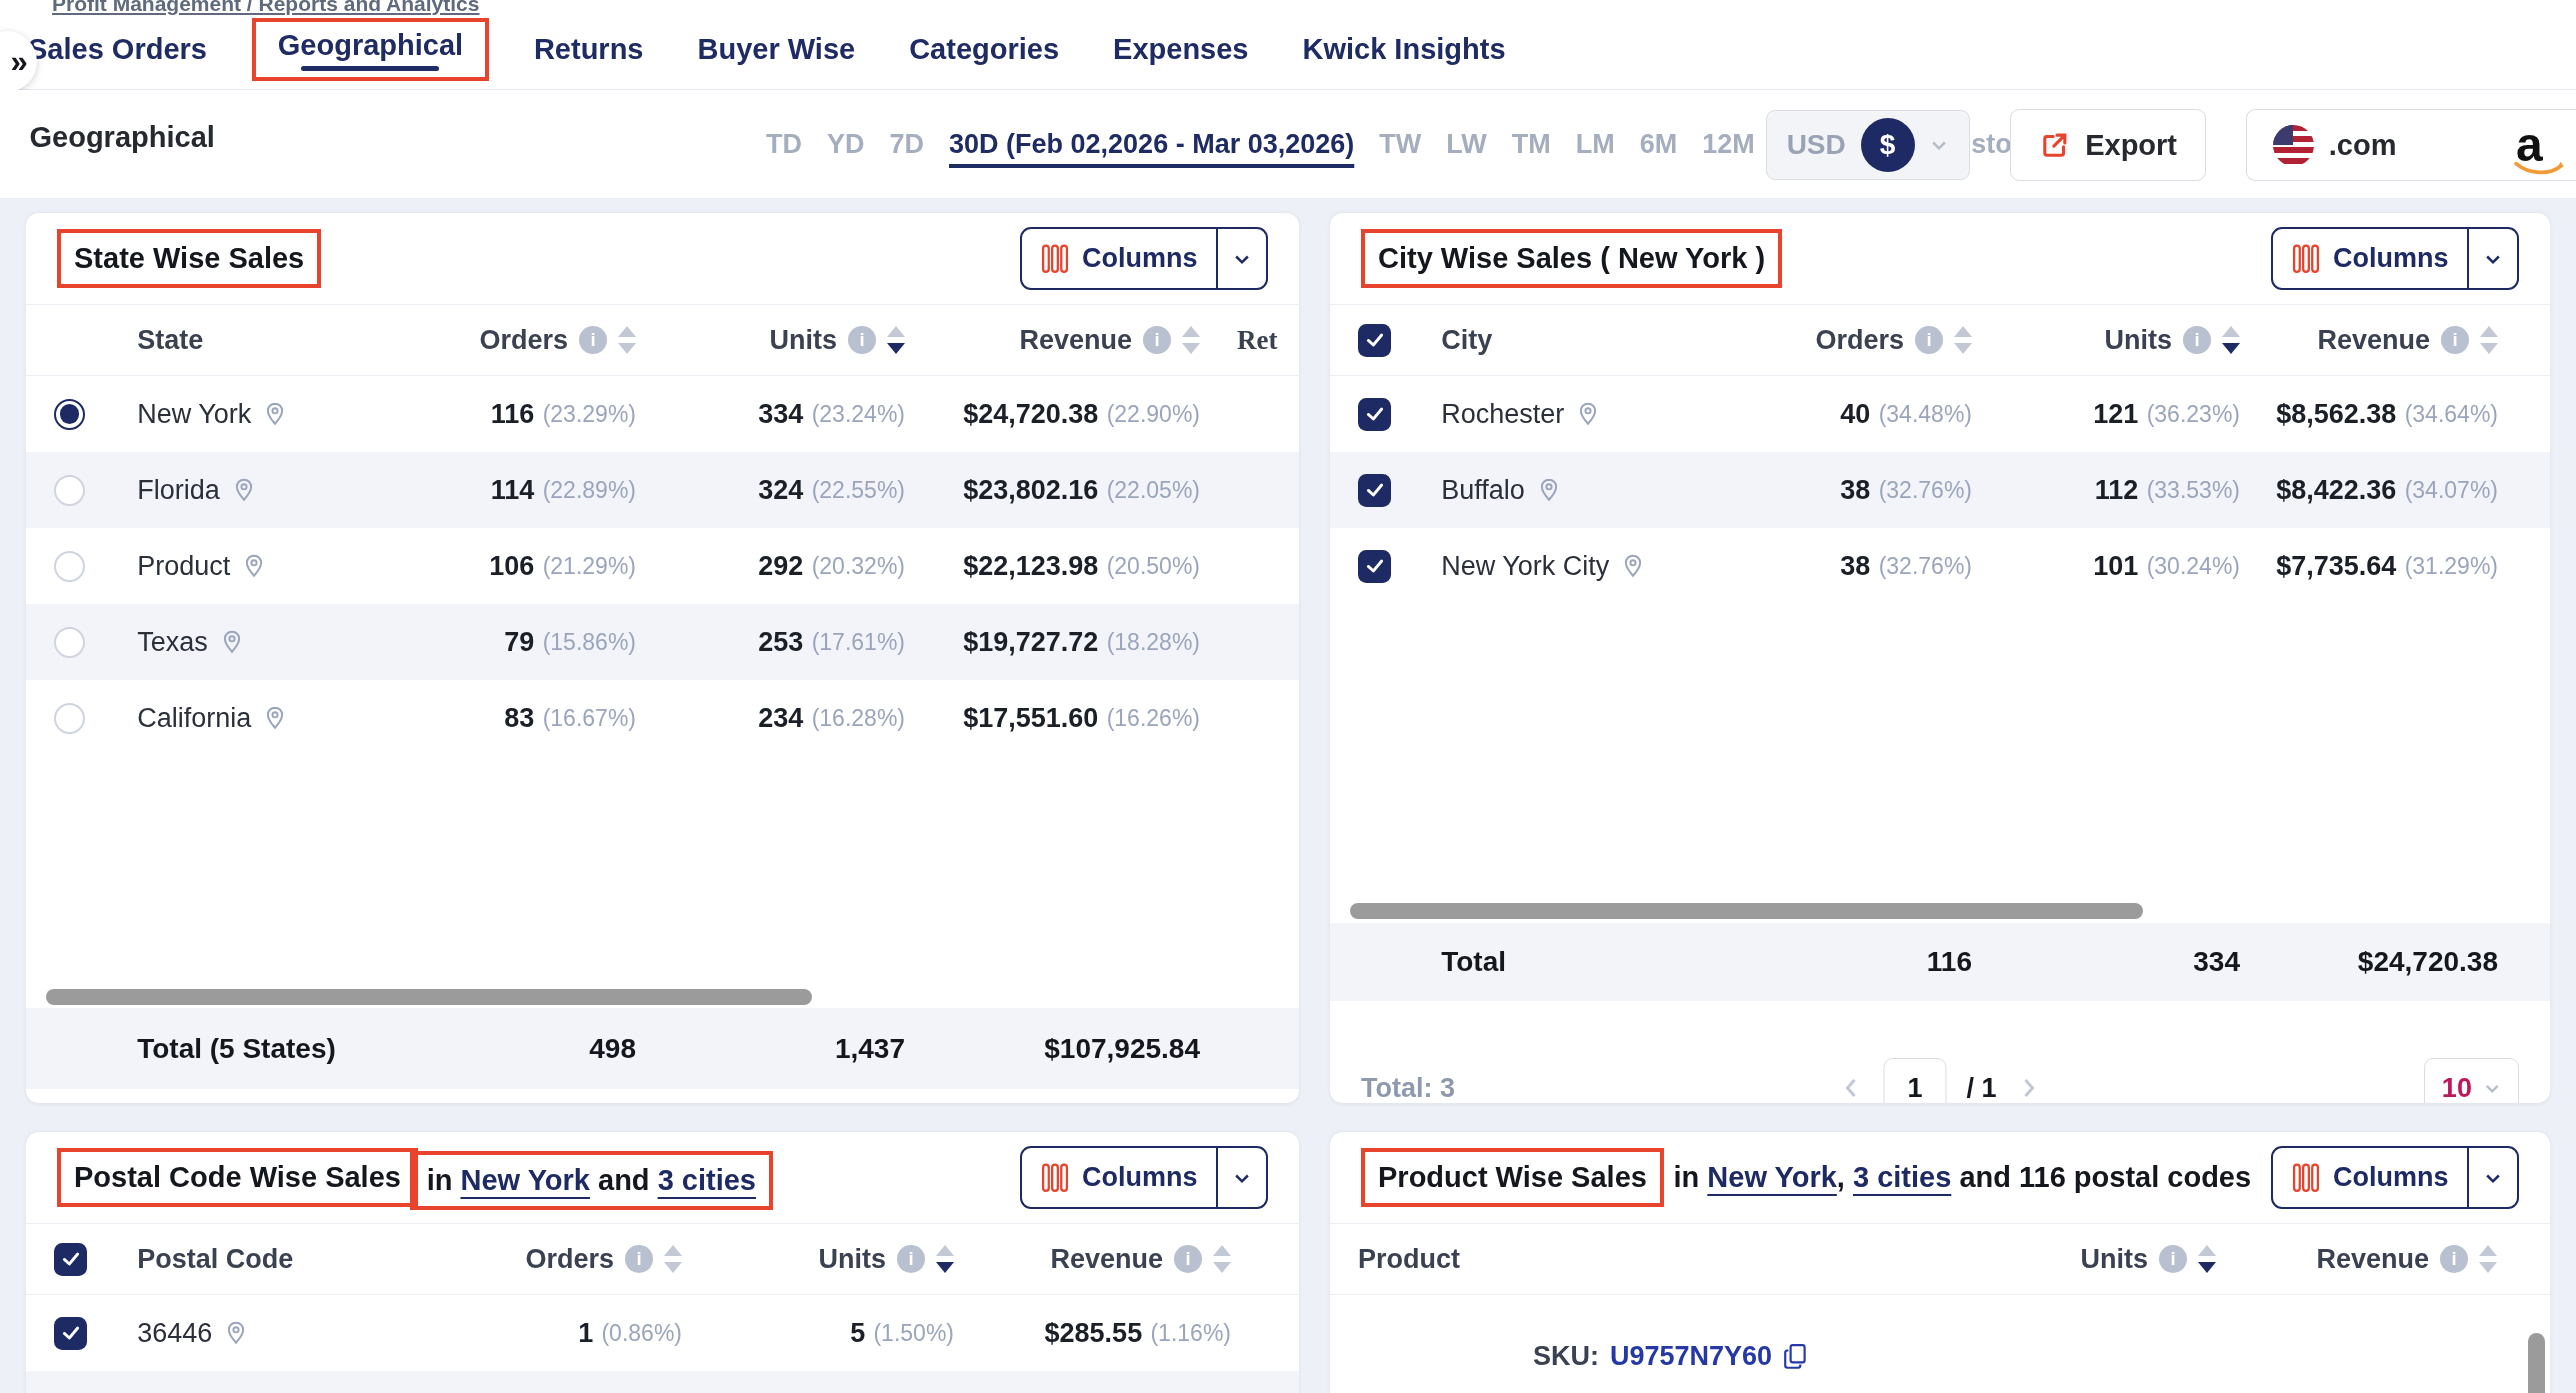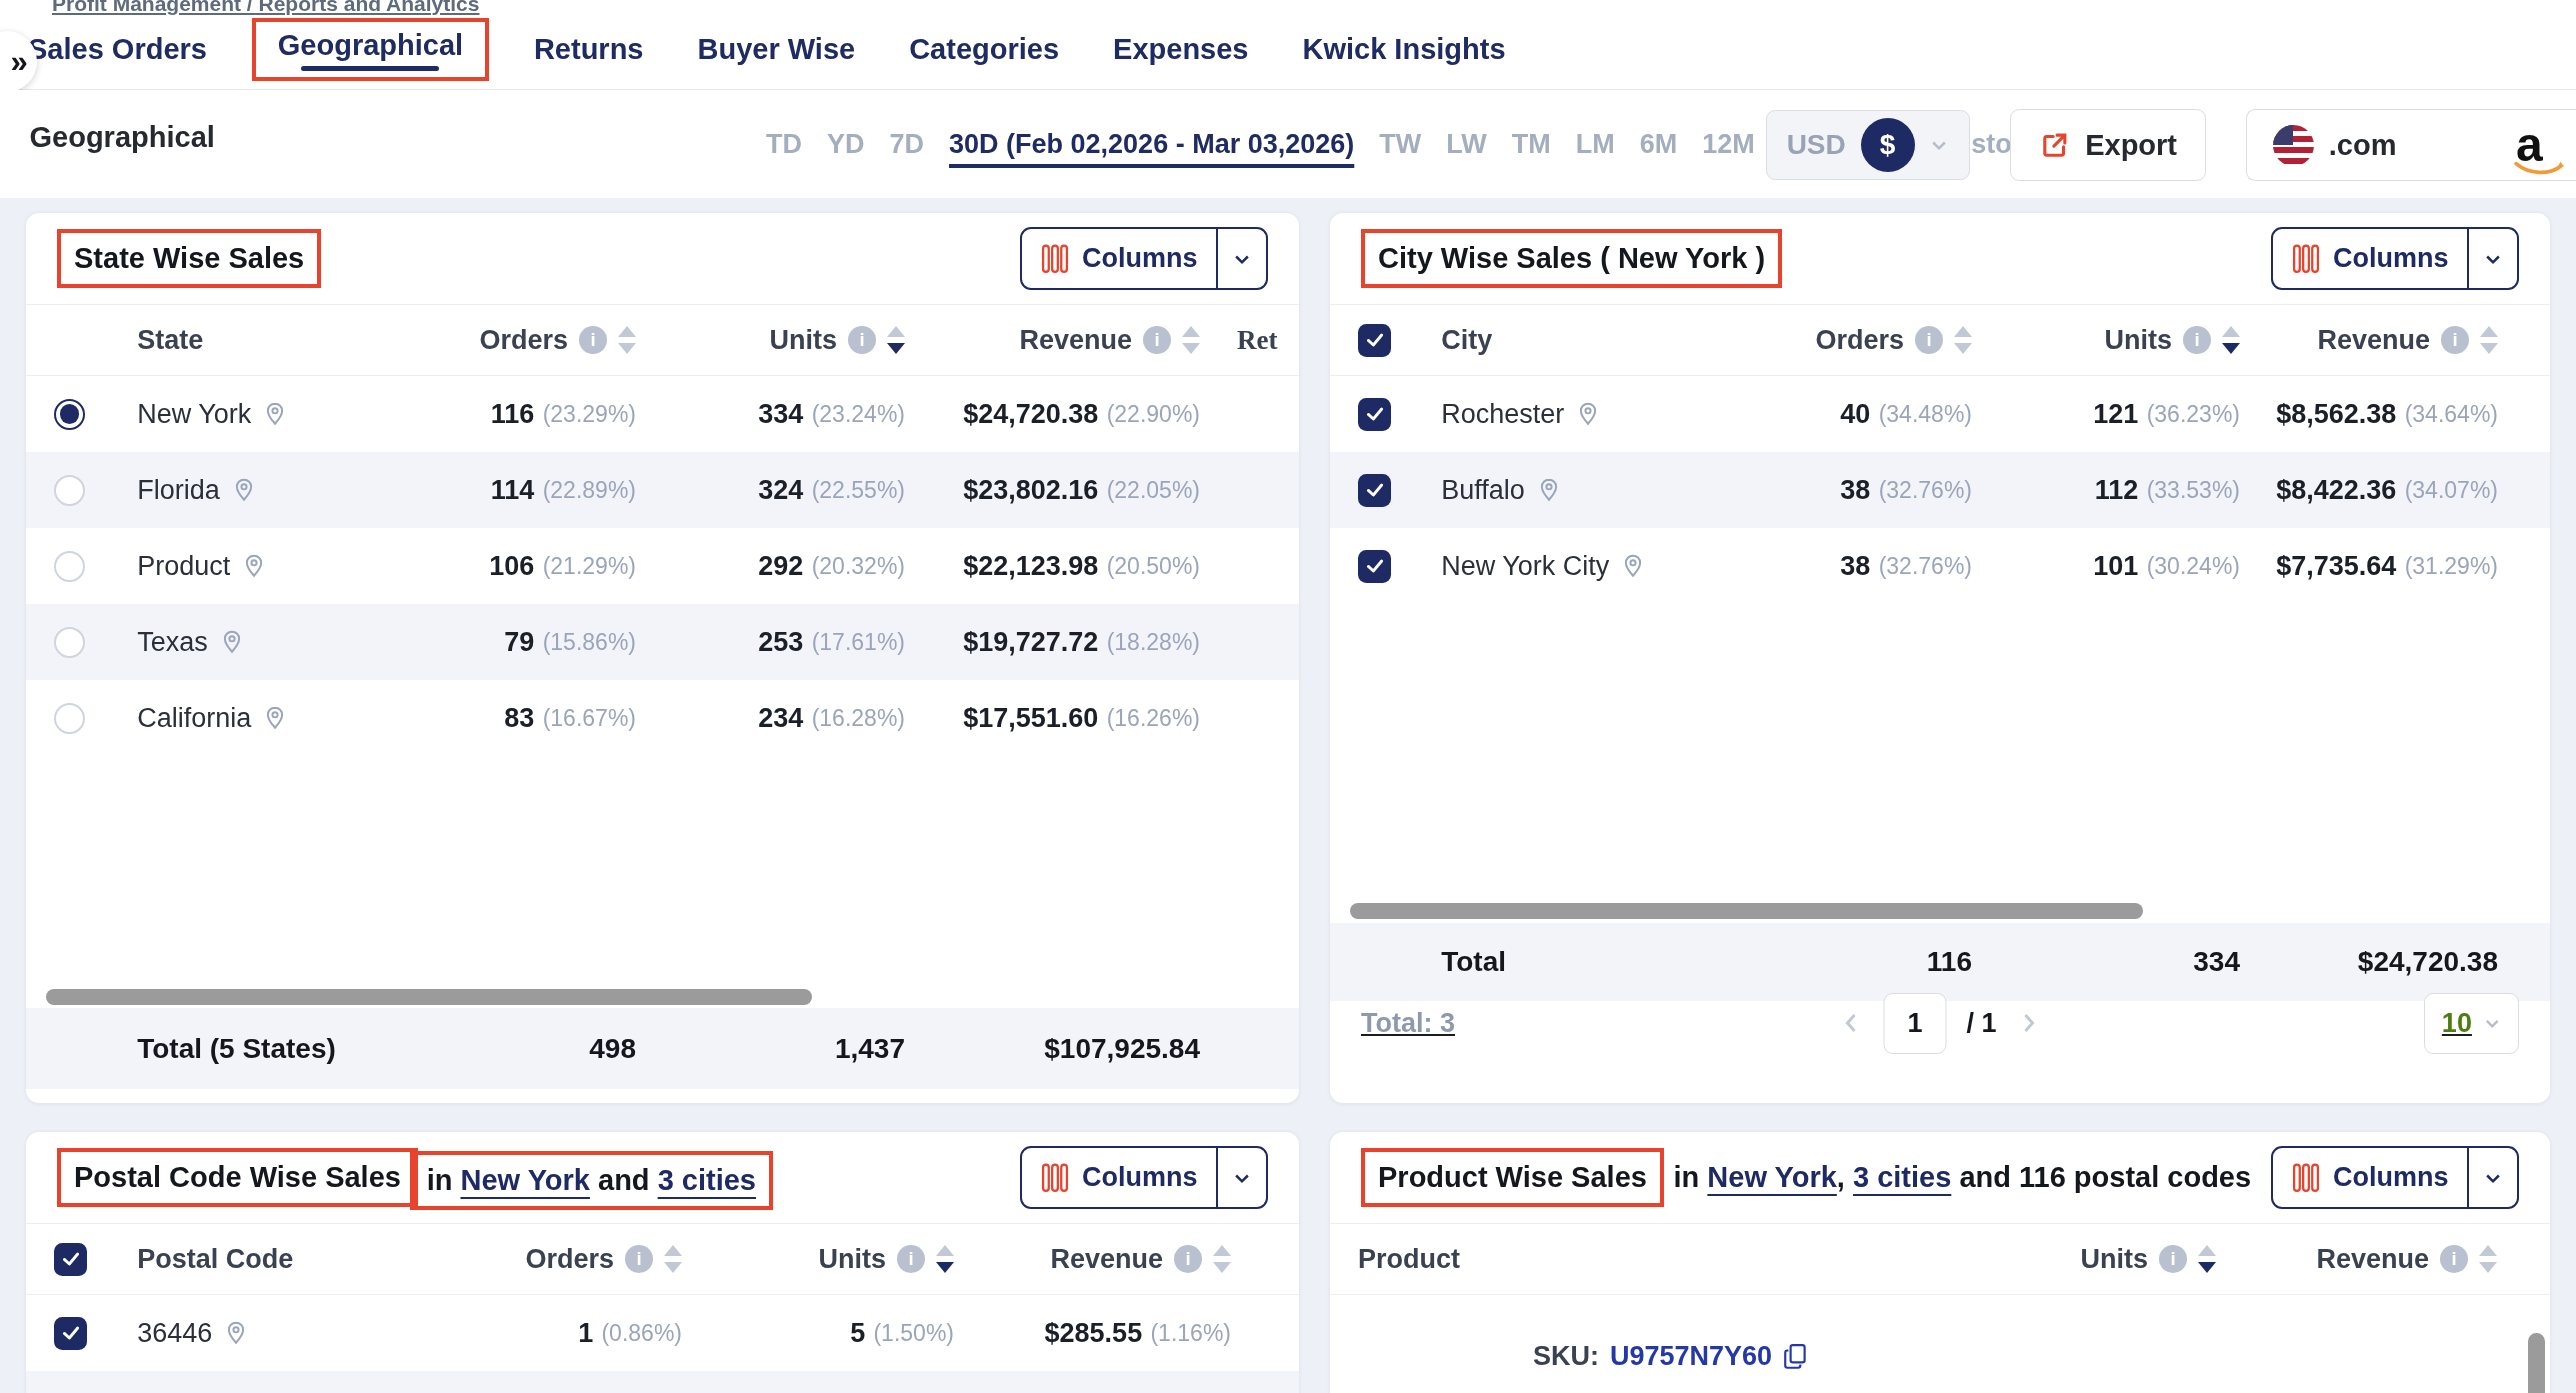--- a/index.html
+++ b/index.html
@@ -99,21 +99,21 @@
   
   .hscroll{position:absolute;left:20px;height:15.7px;border-radius:8.3px;background:#9b9b9b;cursor:pointer;}
   .total-row{position:absolute;left:0;width:100%;background:#f2f4f9;display:flex;align-items:center;padding-left:28px;box-sizing:border-box;height:81px;}
   .total-label{font-size:28px;font-weight:700;color:#14171d;}
   .total-num{font-size:28px;font-weight:700;color:#14171d;}
   .pagination{position:absolute;left:0;width:100%;height:74px;display:flex;align-items:center;padding:0 31px;box-sizing:border-box;}
   .pg-total{font-size:27px;color:#8e99ad;font-weight:600;}
   .pg-center{position:absolute;left:50%;transform:translateX(-50%);display:flex;align-items:center;gap:20px;}
   .pg-box{width:61px;height:59px;border:1.8px solid #d9dce3;border-radius:9.2px;display:flex;align-items:center;justify-content:center;font-size:27px;font-weight:600;color:#14171d;background:#fff;cursor:text;}
   .pg-of{font-size:27px;font-weight:600;color:#14171d;}
-  .pg-size{margin-left:auto;display:flex;align-items:center;gap:11px;height:59px;padding:0 16.6px;border:1.8px solid #d9dce3;border-radius:9.2px;background:#fff;cursor:pointer;font-size:27px;font-weight:600;color:#4d7c0f;}
+  .pg-size{margin-left:auto;display:flex;align-items:center;gap:11px;height:59px;padding:0 16.6px;border:1.8px solid #d9dce3;border-radius:9.2px;background:#fff;cursor:pointer;font-size:27px;font-weight:600;color:#be185d;}
   .vscroll{position:absolute;right:5.5px;width:16.6px;border-radius:8.3px;background:#9b9b9b;cursor:pointer;}
   
   .sku-line{display:flex;align-items:center;gap:11px;font-size:27px;}
   .sku-label{color:#3a4150;font-weight:600;}
   .sku-value{color:#2438a6;font-weight:700;cursor:pointer;}
 </style>
 </head>
 <body>
 
 <div class="screen">
@@ -525,21 +525,21 @@
       <div class="td right c2-orders">
           <span class="total-num">116</span>
         </div>
       <div class="td right c2-units">
           <span class="total-num">334</span>
         </div>
       <div class="td right c2-revenue">
           <span class="total-num">$24,720.38</span>
         </div>
     </div>
-    <div class="pagination" style="top:773px;text-decoration:underline;">
+    <div class="pagination" style="top:838px;">
       <span class="pg-total">Total: 3</span>
       <div class="pg-center">
         <svg width="24" height="24" viewBox="0 0 24 24">
             <polyline points="15,4 8,12 15,20" fill="none" stroke="#c2c8d4" stroke-width="3"></polyline>
           </svg>
         <span class="pg-box">1</span>
         <span class="pg-of">/ 1</span>
         <svg width="24" height="24" viewBox="0 0 24 24">
             <polyline points="9,4 16,12 9,20" fill="none" stroke="#c2c8d4" stroke-width="3"></polyline>
           </svg>

